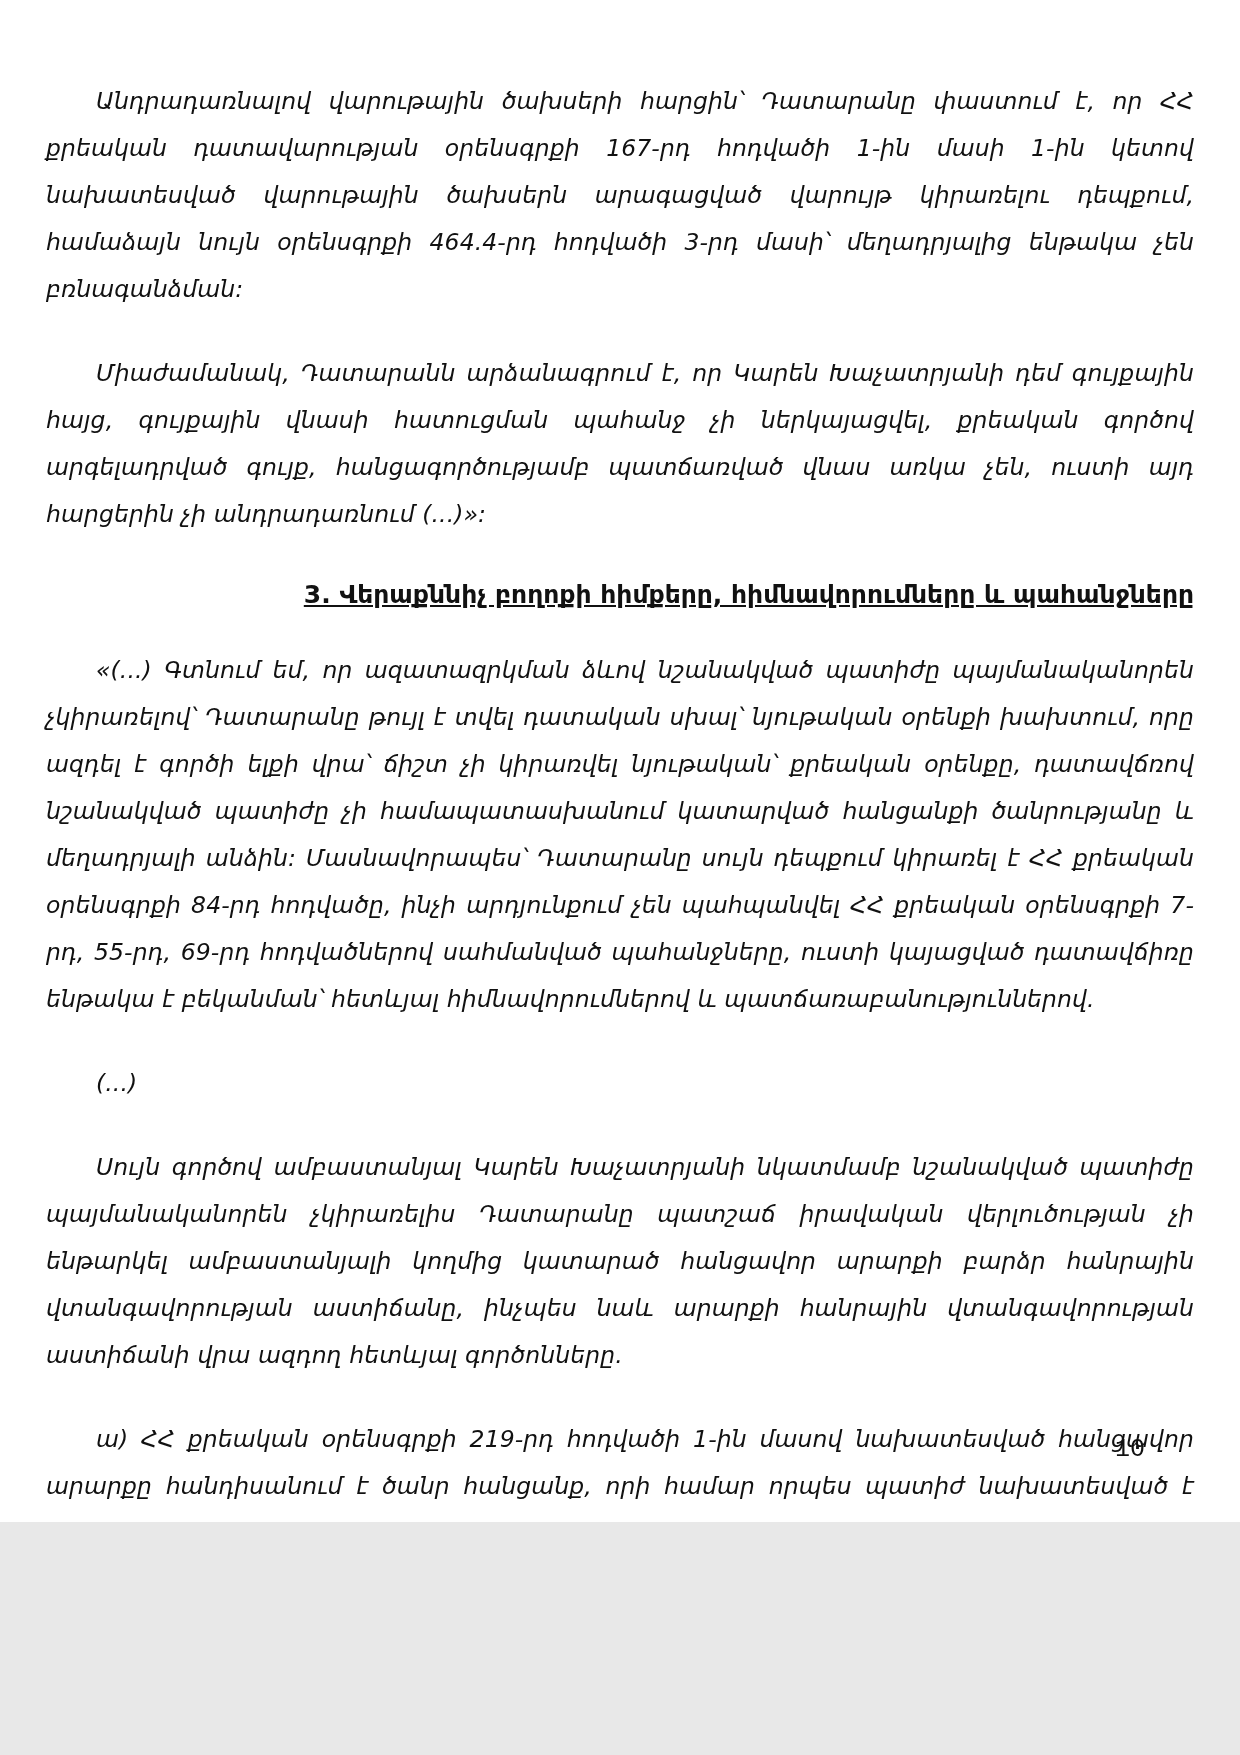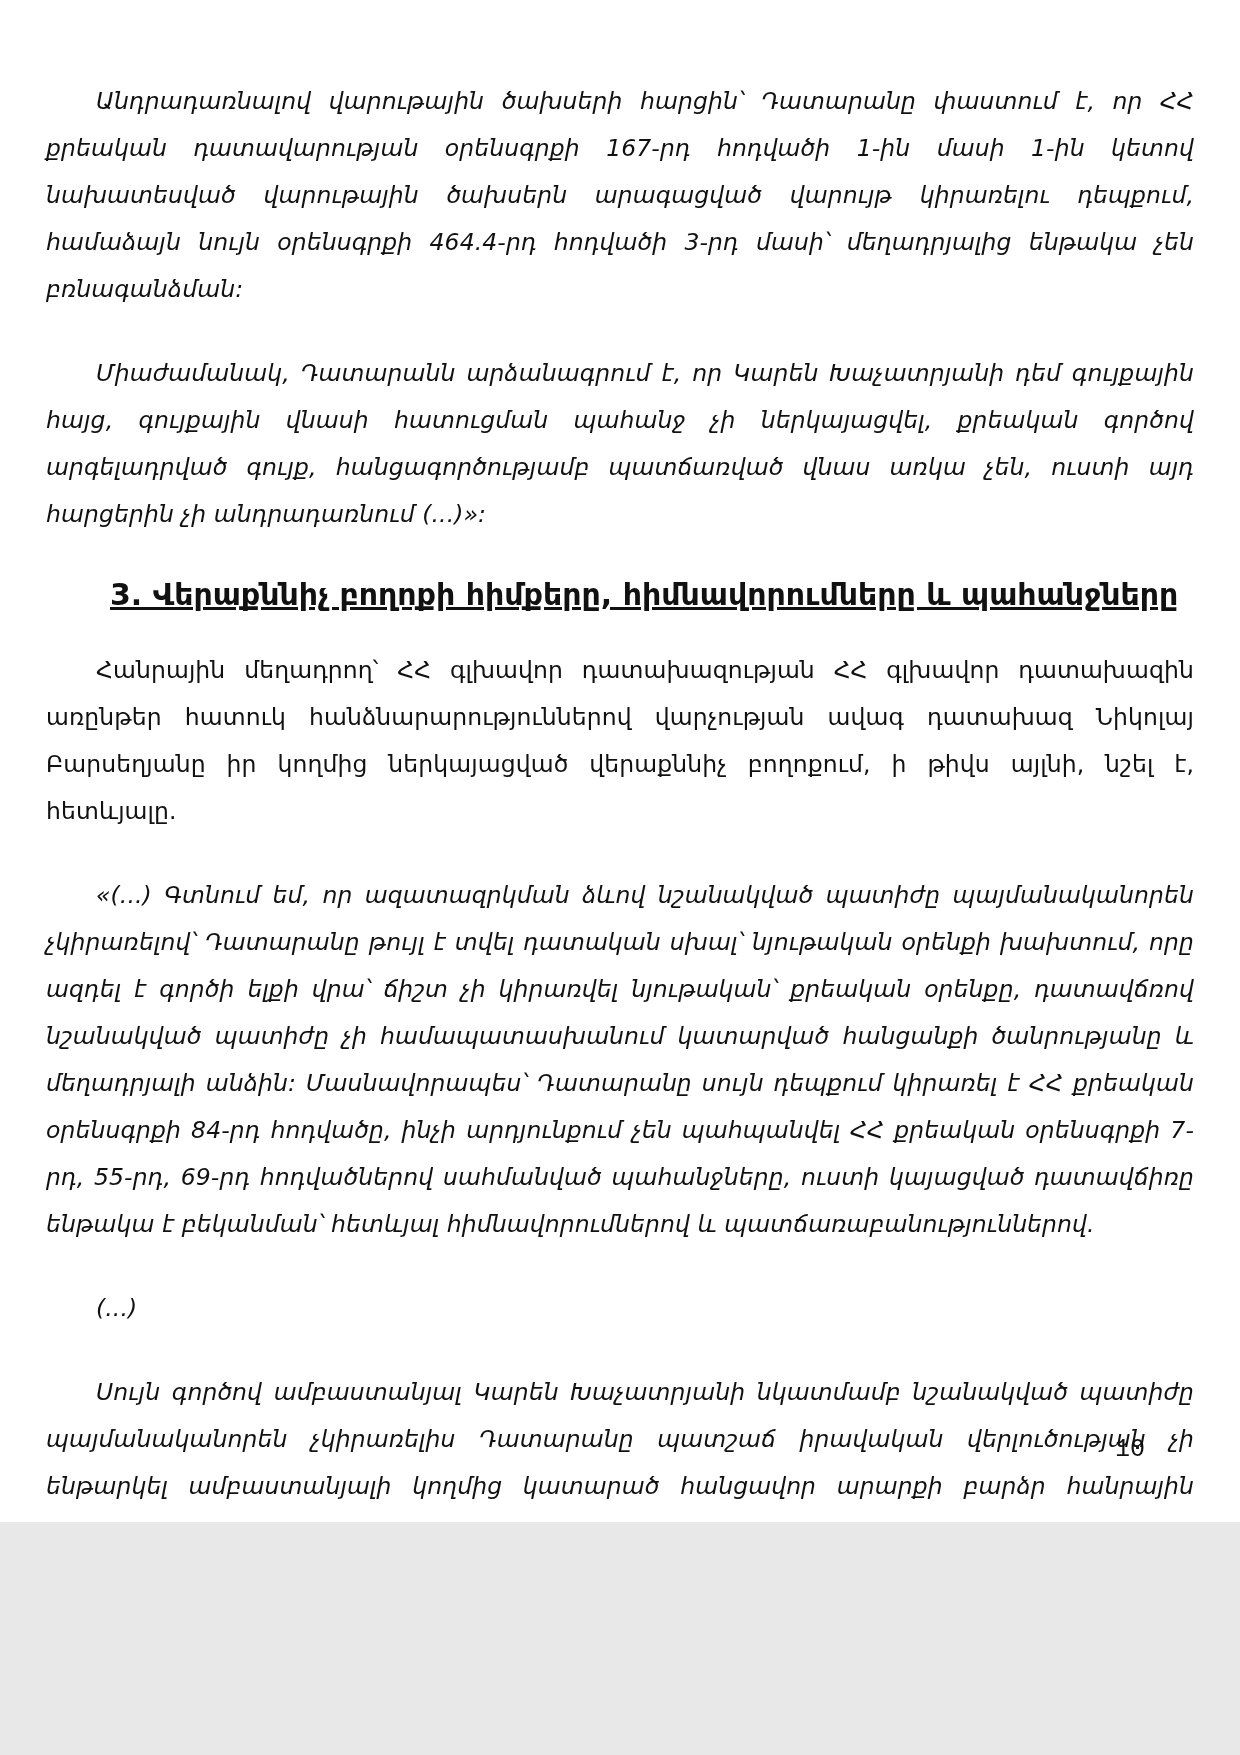--- a/index.html
+++ b/index.html
@@ -28,26 +28,26 @@
     line-height: 47px;
     text-align: justify;
     text-indent: 50px;
     margin: 0 0 37px 0;
     letter-spacing: 0.1px;
   }
   .italic {
     font-style: italic;
   }
   .heading {
-    font-size: 30px;
+    font-size: 25px;
     font-weight: bold;
     text-decoration: underline;
     margin: 18px 0 32px 64px;
     line-height: 40px;
-    text-align: left;
+    text-align: right;
   }
   .page-number {
     position: absolute;
     right: 95px;
     bottom: 58px;
     font-family: Liberation Mono, monospace;
     font-size: 25px;
     color: #111111;
   }
 </style>
@@ -56,21 +56,20 @@
 
 <div class="page">
   <div class="content">
 
     <p class="para italic">Անդրադառնալով վարութային ծախսերի հարցին՝ Դատարանը փաստում է, որ ՀՀ քրեական դատավարության օրենսգրքի 167-րդ հոդվածի 1-ին մասի 1-ին կետով նախատեսված վարութային ծախսերն արագացված վարույթ կիրառելու դեպքում, համաձայն նույն օրենսգրքի 464.4-րդ հոդվածի 3-րդ մասի՝ մեղադրյալից ենթակա չեն բռնագանձման:</p>
 
     <p class="para italic">Միաժամանակ, Դատարանն արձանագրում է, որ Կարեն Խաչատրյանի դեմ գույքային հայց, գույքային վնասի հատուցման պահանջ չի ներկայացվել, քրեական գործով արգելադրված գույք, հանցագործությամբ պատճառված վնաս առկա չեն, ուստի այդ հարցերին չի անդրադառնում (...)»:</p>
 
     <h2 class="heading">3. Վերաքննիչ բողոքի հիմքերը, հիմնավորումները և պահանջները</h2>
 
-    <p class="para">Հանրային մեղադրող՝ ՀՀ գլխավոր դատախազության ՀՀ գլխավոր դատախազին առընթեր հատուկ հանձնարարություններով վարչության ավագ դատախազ Նիկոլայ Բարսեղյանը իր կողմից ներկայացված վերաքննիչ բողոքում, ի թիվս այլնի, նշել է, հետևյալը.</p>
 
     <p class="para italic">«(...) Գտնում եմ, որ ազատազրկման ձևով նշանակված պատիժը պայմանականորեն չկիրառելով՝ Դատարանը թույլ է տվել դատական սխալ՝ նյութական օրենքի խախտում, որը ազդել է գործի ելքի վրա՝ ճիշտ չի կիրառվել նյութական՝ քրեական օրենքը, դատավճռով նշանակված պատիժը չի համապատասխանում կատարված հանցանքի ծանրությանը և մեղադրյալի անձին: Մասնավորապես՝ Դատարանը սույն դեպքում կիրառել է ՀՀ քրեական օրենսգրքի 84-րդ հոդվածը, ինչի արդյունքում չեն պահպանվել ՀՀ քրեական օրենսգրքի 7-րդ, 55-րդ, 69-րդ հոդվածներով սահմանված պահանջները, ուստի կայացված դատավճիռը ենթակա է բեկանման՝ հետևյալ հիմնավորումներով և պատճառաբանություններով.</p>
 
     <p class="para italic">(...)</p>
 
     <p class="para italic">Սույն գործով ամբաստանյալ Կարեն Խաչատրյանի նկատմամբ նշանակված պատիժը պայմանականորեն չկիրառելիս Դատարանը պատշաճ իրավական վերլուծության չի ենթարկել ամբաստանյալի կողմից կատարած հանցավոր արարքի բարձր հանրային վտանգավորության աստիճանը, ինչպես նաև արարքի հանրային վտանգավորության աստիճանի վրա ազդող հետևյալ գործոնները.</p>
 
     <p class="para italic">ա) ՀՀ քրեական օրենսգրքի 219-րդ հոդվածի 1-ին մասով նախատեսված հանցավոր արարքը հանդիսանում է ծանր հանցանք, որի համար որպես պատիժ նախատեսված է բացառապես ազատազրկման ձևով՝ 3-6 տարի ժամկետով,</p>
 
   </div>

